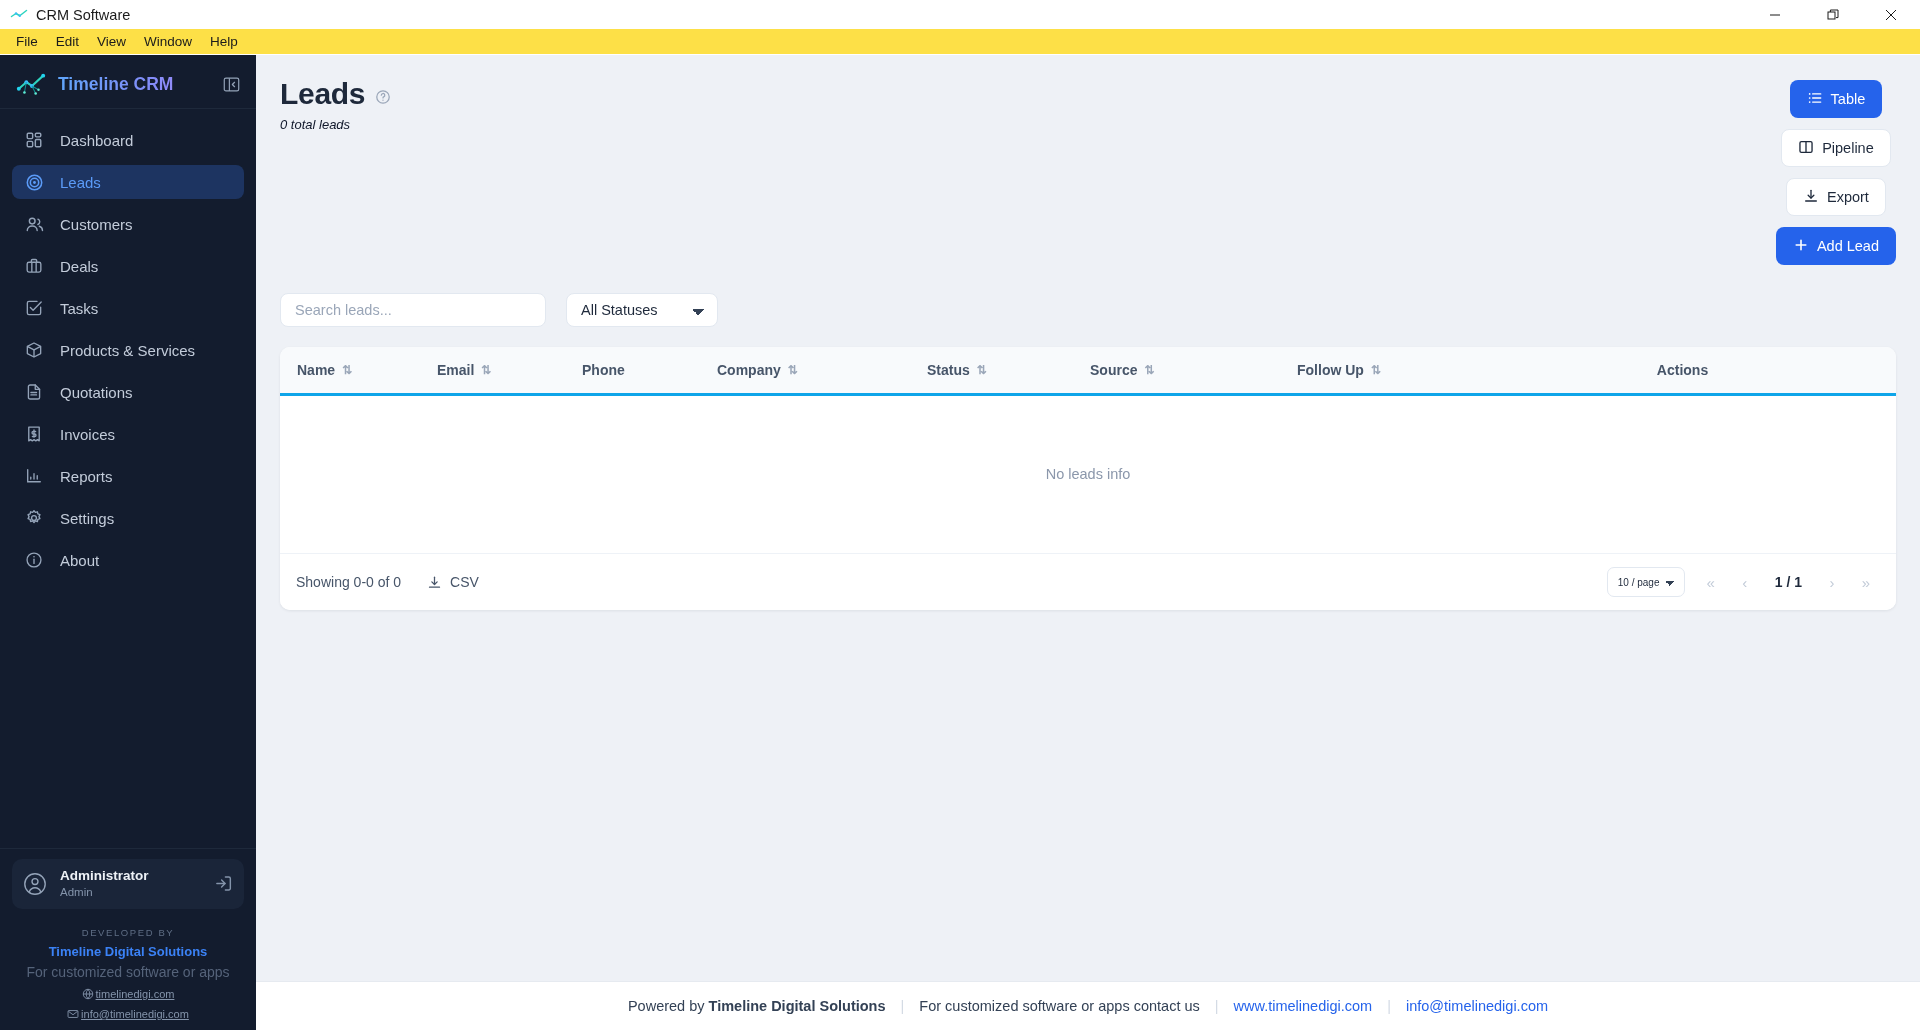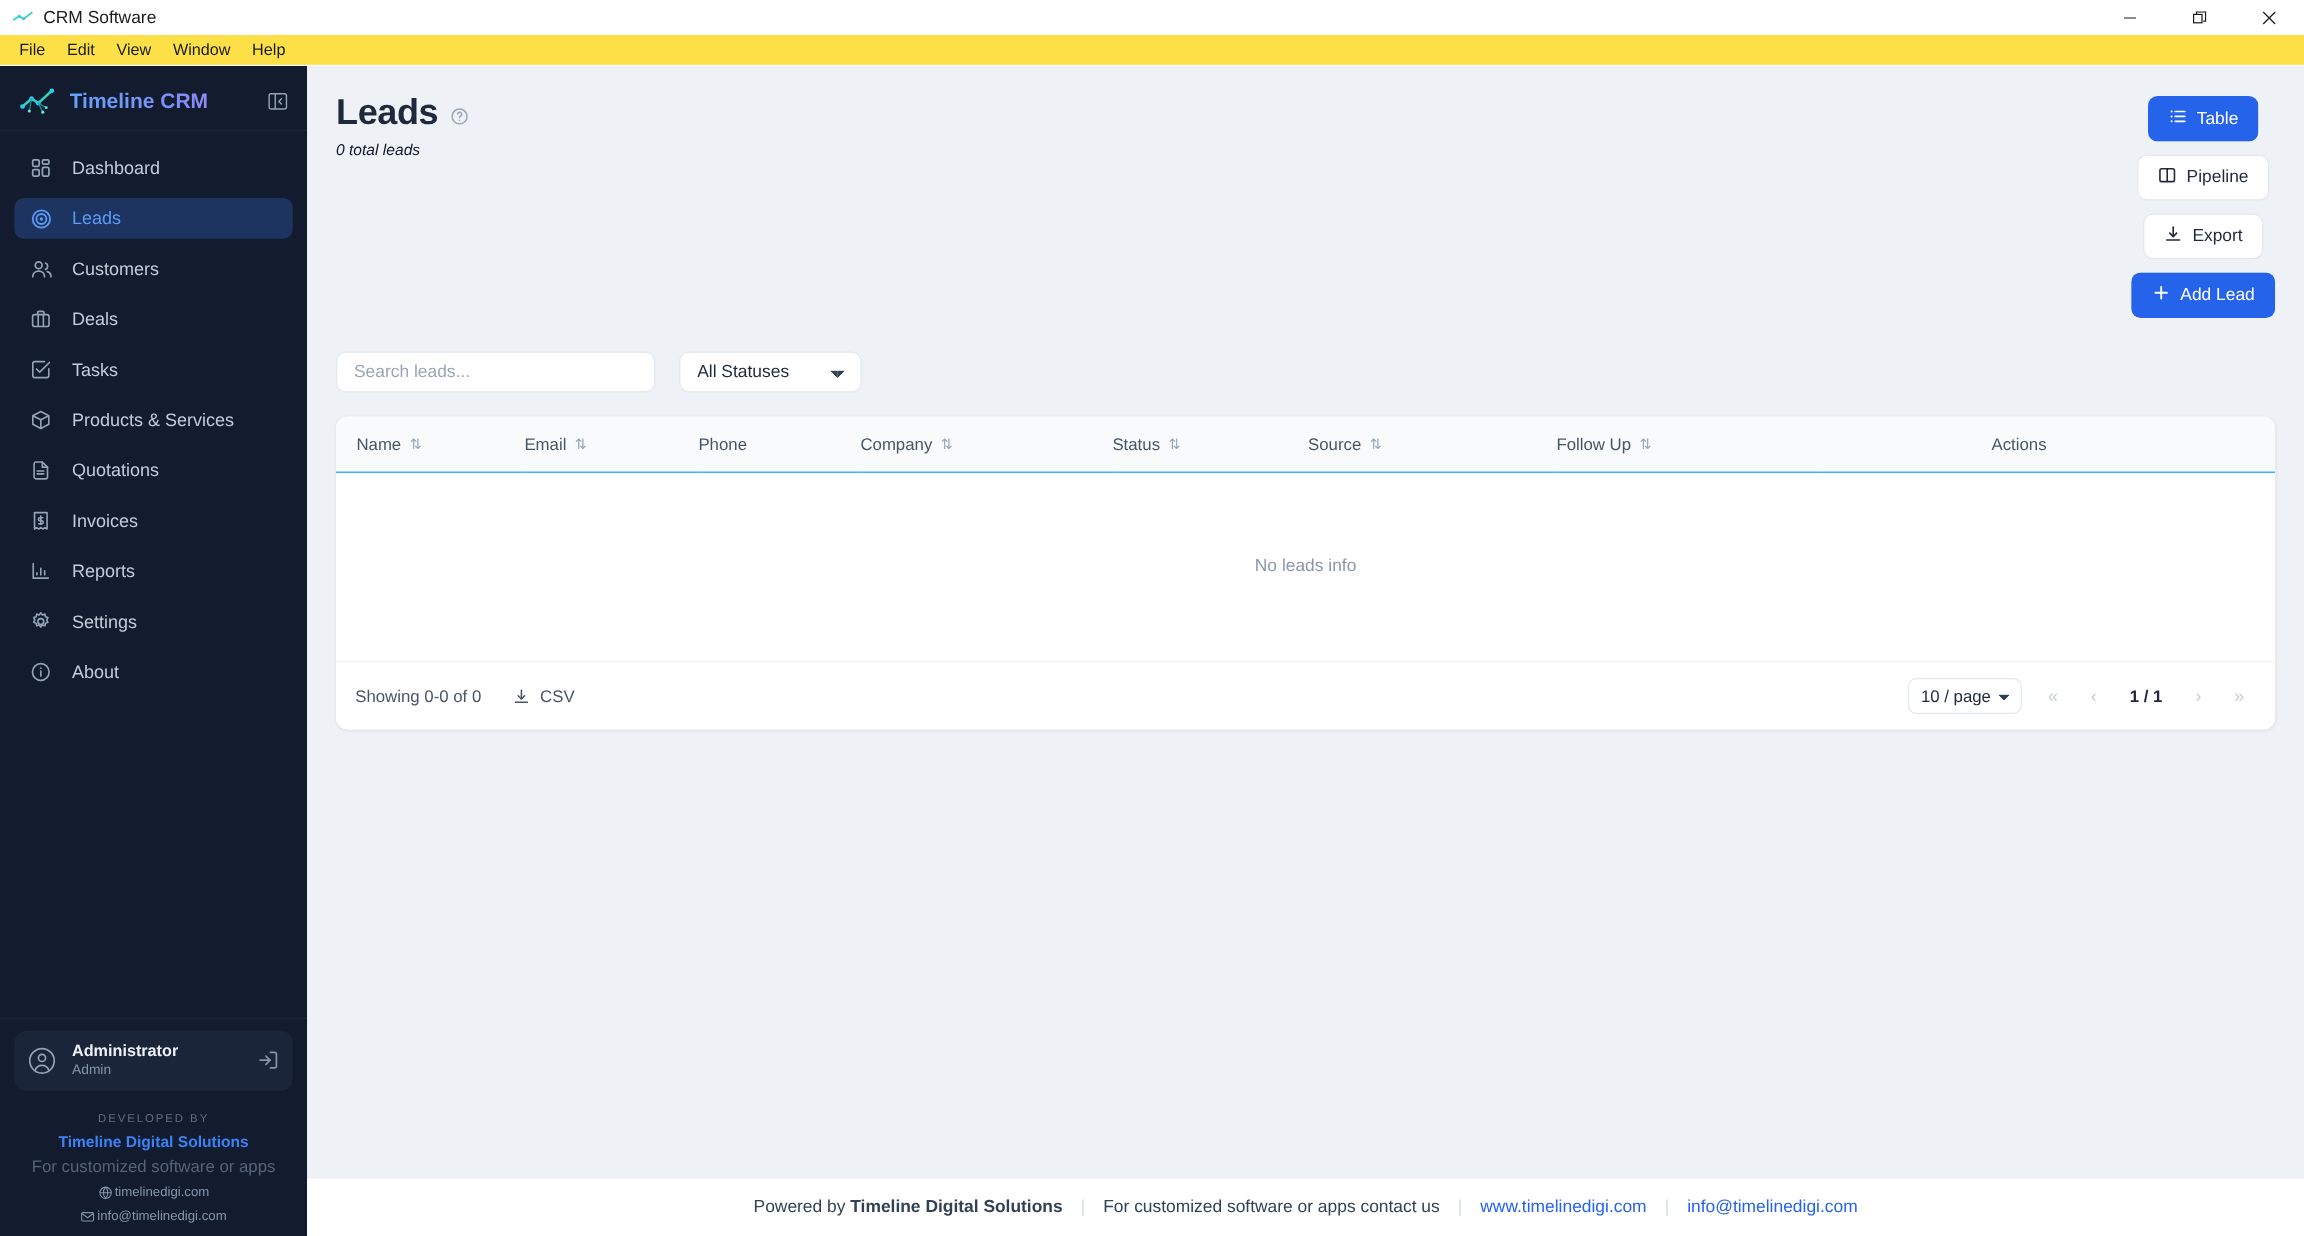--- a/index.html
+++ b/index.html
@@ -90,21 +90,21 @@
   .user-meta { flex: 1 1 auto; min-width: 0; }
   .user-name { font-size: 13.5px; font-weight: bold; color: #eef2f7; line-height: 1.25; }
   .user-role { font-size: 11.5px; color: #8494ab; line-height: 1.3; }
   .logout-ico { width: 20px; height: 20px; flex: 0 0 20px; color: #8494ab; cursor: pointer; }
 
   
   .sb-dev { padding: 12px 10px 10px; text-align: center; }
   .dev-label { font-size: 9.5px; letter-spacing: 1.6px; color: #5f6e85; }
   .dev-name { font-size: 13px; font-weight: bold; color: #3b82f6; margin-top: 6px; cursor: pointer; }
   .dev-sub { font-size: 14px; color: #55637a; margin-top: 5px; }
-  .dev-link { display: flex; align-items: flex-start; justify-content: center; gap: 2px; font-size: 11px; color: #8494ab; margin-top: 8px; cursor: pointer; }
+  .dev-link { display: flex; align-items: flex-start; justify-content: center; gap: 2px; font-size: 11px; color: #8494ab; margin-top: 8px; cursor: pointer; text-decoration: underline; }
   .dev-link svg { flex: 0 0 12px; }
 
   
   .main-col { flex: 1 1 auto; display: flex; flex-direction: column; min-width: 0; background: #eef1f6; }
   .main { flex: 1 1 auto; padding: 22px 24px 0 24px; overflow: hidden; }
 
   .page-head { display: flex; align-items: flex-start; }
   .page-head-left { flex: 1 1 auto; }
   .page-title-row { display: flex; align-items: center; gap: 10px; }
   .page-title { font-size: 30px; font-weight: bold; color: #1e293b; letter-spacing: -0.3px; }
@@ -141,42 +141,42 @@
 
   
   .card {
     margin-top: 20px; background: #fff; border-radius: 10px;
     box-shadow: 0 1px 3px rgba(15,23,42,.08);
     overflow: hidden;
   }
   table { width: 100%; border-collapse: collapse; }
   thead th {
     background: #f8fafc; text-align: left;
-    font-size: 14px; font-weight: normal; color: #475569;
-    padding: 15px 0 15px 0; border-bottom: 1px solid #0ea5e9;
+    font-size: 14px; font-weight: bold; color: #475569;
+    padding: 15px 0 15px 0; border-bottom: 3px solid #0ea5e9;
     white-space: nowrap;
   }
   thead th .th-in { display: inline-flex; align-items: center; gap: 7px; }
   .sort-ico { color: #9aa6b8; font-size: 12px; line-height: 1; }
   .empty-cell {
     text-align: center; color: #8b97ab; font-size: 14.5px;
     padding: 70px 0 71px 0;
   }
 
   .tfoot {
     display: flex; align-items: center; border-top: 1px solid #eef2f7;
     padding: 13px 16px 13px 16px; background: #fff;
   }
   .tfoot-left { display: flex; align-items: center; gap: 26px; flex: 1 1 auto; }
   .showing { font-size: 14px; color: #475569; }
   .csv-btn { display: inline-flex; align-items: center; gap: 8px; font-size: 14px; color: #475569; cursor: pointer; }
   .tfoot-right { display: flex; align-items: center; gap: 6px; }
   .per-page {
     height: 30px; border-radius: 7px; border: 1px solid #e2e8f0; background: #fff;
-    font-size: 14px; color: #1e293b; padding: 0 24px 0 10px; cursor: pointer;
+    font-size: 10px; color: #1e293b; padding: 0 24px 0 10px; cursor: pointer;
     font-family: "Liberation Sans", sans-serif; outline: none; appearance: none;
     background-image: linear-gradient(45deg, transparent 50%, #334155 50%), linear-gradient(135deg, #334155 50%, transparent 50%);
     background-position: calc(100% - 14px) 13px, calc(100% - 9px) 13px;
     background-size: 5px 5px, 5px 5px; background-repeat: no-repeat;
     margin-right: 6px;
   }
   .pg-btn {
     min-width: 28px; height: 28px; display: inline-flex; align-items: center; justify-content: center;
     color: #c2cbd8; font-size: 15px; border-radius: 6px; cursor: pointer;
   }

